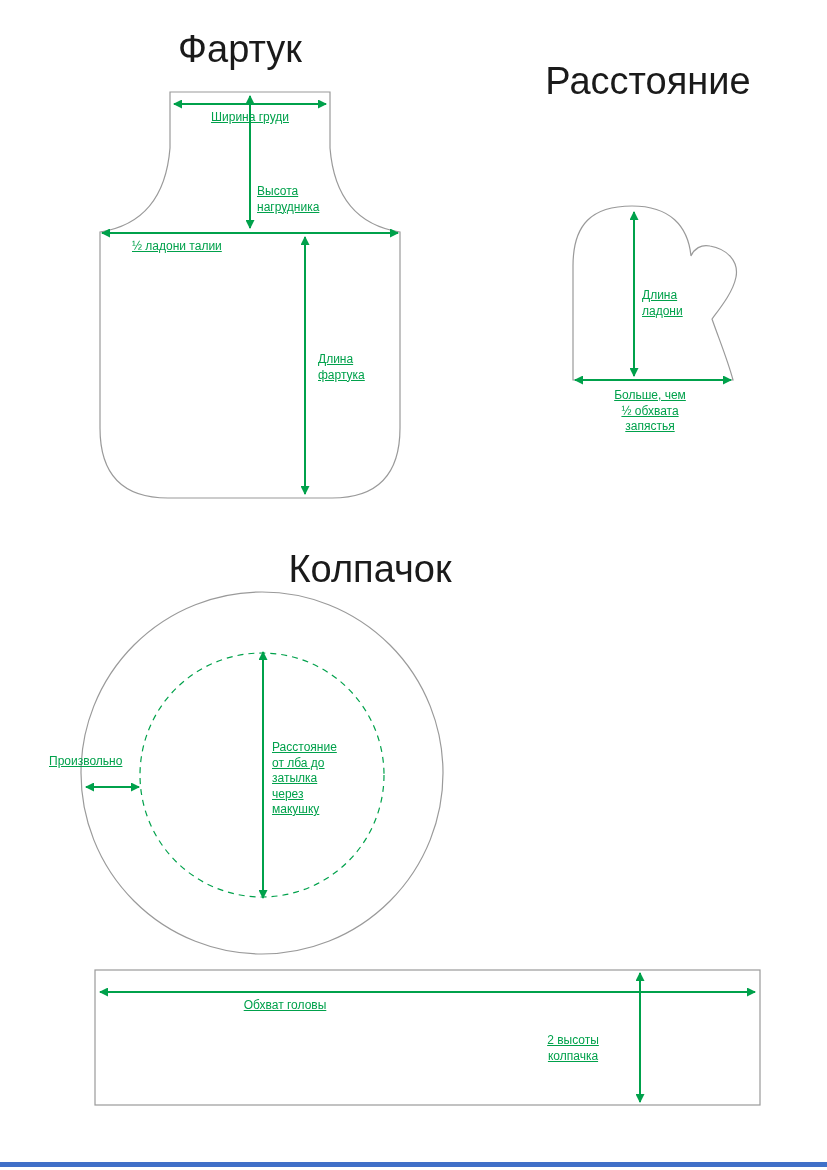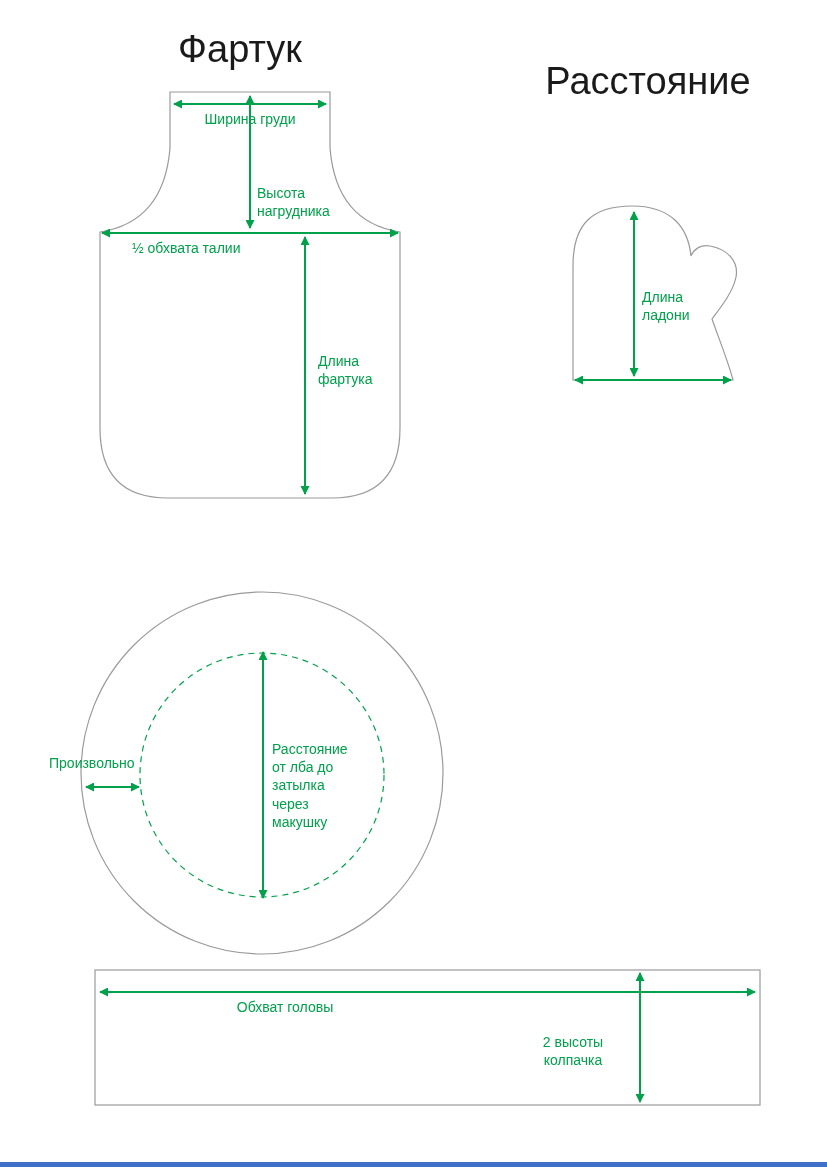--- a/index.html
+++ b/index.html
@@ -19,23 +19,24 @@
   #canvas svg{position:absolute;left:0;top:0;}
   .title{
     position:absolute;
     color:var(--title);
     font-size:38px;
     text-align:center;
   }
   .label{
     position:absolute;
     color:var(--green);
-    font-size:14px;
+    font-size:12px;
     line-height:1.3;
     white-space:pre-line;
+    text-decoration:underline;
   }
   .center{text-align:center;}
   .outline{stroke:var(--outline);stroke-width:1.2;fill:none;}
   .measure{stroke:var(--green);stroke-width:2;fill:none;}
   .dashed{stroke:var(--green);stroke-width:1.2;stroke-dasharray:6 5;fill:none;}
   #arrowhead path{fill:var(--green);}
   .bottom-bar{
     position:absolute;left:0;top:1162px;width:827px;height:5px;
     background:var(--blue);
   }
@@ -71,30 +72,34 @@
 
     <line class="measure" x1="263" y1="652" x2="263" y2="898" marker-start="url(#arrowhead)" marker-end="url(#arrowhead)"></line>
     <line class="measure" x1="86" y1="787" x2="139" y2="787" marker-start="url(#arrowhead)" marker-end="url(#arrowhead)"></line>
 
     <line class="measure" x1="100" y1="992" x2="755" y2="992" marker-start="url(#arrowhead)" marker-end="url(#arrowhead)"></line>
     <line class="measure" x1="640" y1="973" x2="640" y2="1102" marker-start="url(#arrowhead)" marker-end="url(#arrowhead)"></line>
   </svg>
 
   <div class="title" style="left:120px;top:28px;width:240px;">Фартук</div>
   <div class="title" style="left:528px;top:60px;width:240px;">Расстояние</div>
+  <div class="title" style="left:250px;top:548px;width:240px;">Колпачок</div>
 
   <div class="label center" style="left:172px;top:110px;width:156px;">Ширина груди</div>
   <div class="label" style="left:257px;top:184px;">Высота
 нагрудника</div>
-  <div class="label" style="left:132px;top:239px;">½ обхвата талии</div>
+  <div class="label" style="left:132px;top:239px;">½ ладони талии</div>
   <div class="label" style="left:318px;top:352px;">Длина
 фартука</div>
 
   <div class="label" style="left:642px;top:288px;">Длина
 ладони</div>
+  <div class="label center" style="left:595px;top:388px;width:110px;">Больше, чем
+½ обхвата
+запястья</div>
 
   <div class="label" style="left:49px;top:754px;">Произвольно</div>
   <div class="label" style="left:272px;top:740px;">Расстояние
 от лба до
 затылка
 через
 макушку</div>
   <div class="label center" style="left:180px;top:998px;width:210px;">Обхват головы</div>
   <div class="label center" style="left:531px;top:1033px;width:84px;">2 высоты
 колпачка</div>

